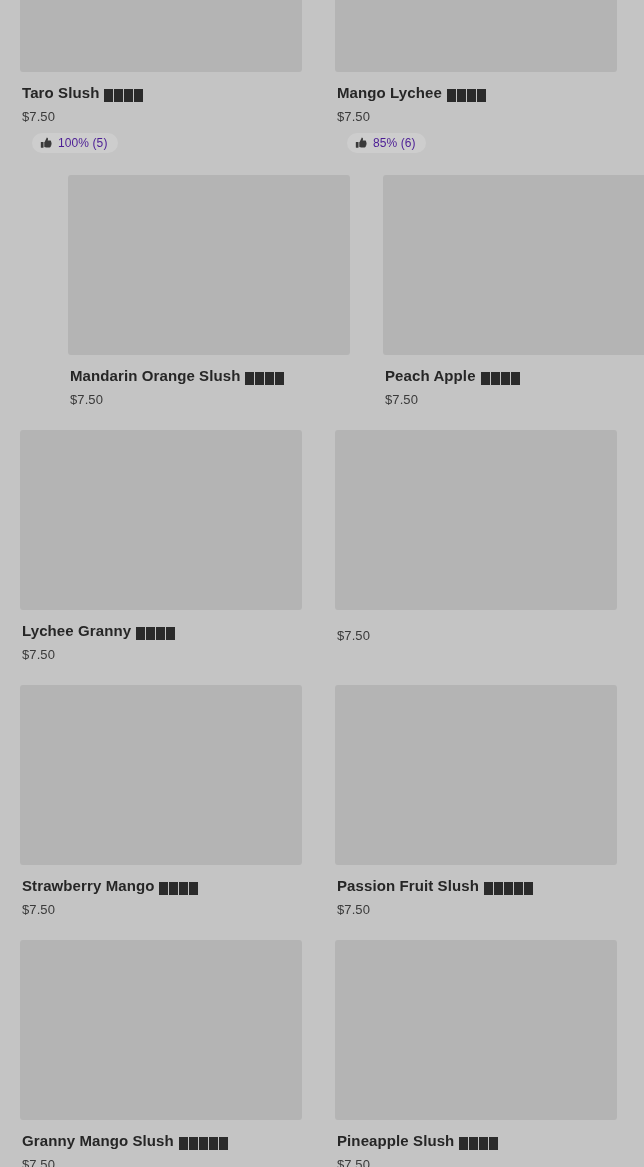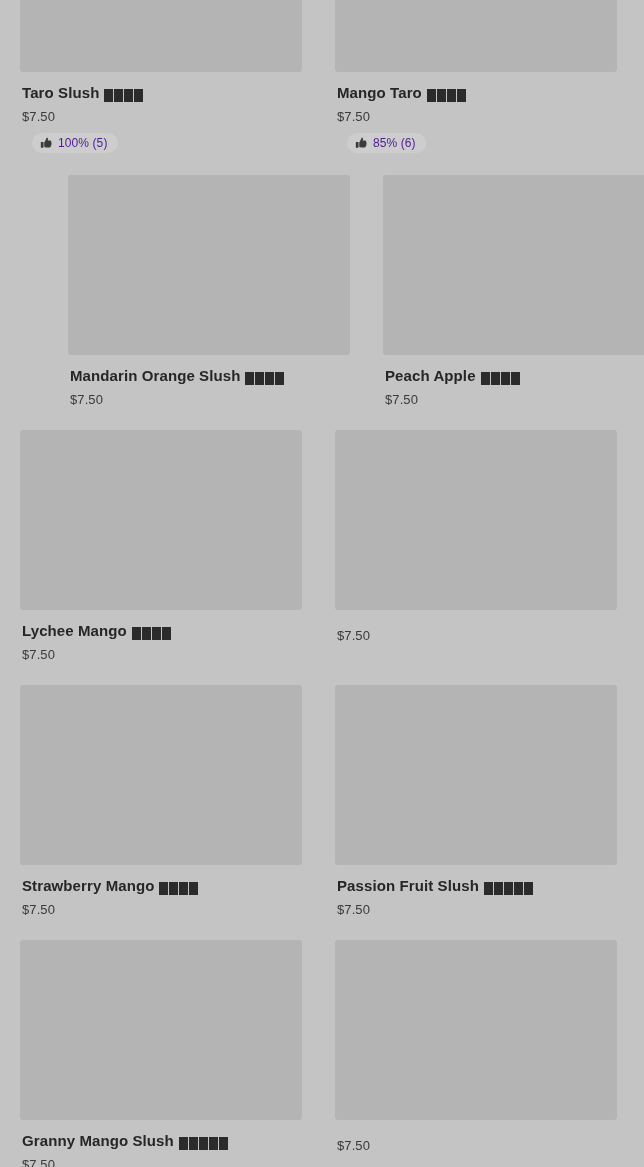--- a/index.html
+++ b/index.html
@@ -122,21 +122,21 @@
           <span class="thumbs-up-icon">
             <svg viewBox="0 0 16 16" width="12" height="12" aria-hidden="true">
               <path fill="#3a3a3a" d="M6.2 6.6 9.1.6c.9.1 1.6.9 1.6 1.9 0 .6-.2 1.3-.5 2h3.1c.9 0 1.6.7 1.6 1.6 0 .3-.1.5-.2.7.5.3.8.8.8 1.4 0 .5-.2.9-.5 1.2.2.3.3.6.3.9 0 .7-.4 1.2-1 1.4.1.2.1.4.1.6 0 .9-.7 1.6-1.6 1.6H8.4c-.9 0-1.7-.2-2.4-.6l-.3-.2V6.6h.5zM1.6 6.7h2.6c.3 0 .5.2.5.5v6.5c0 .3-.2.5-.5.5H1.6c-.3 0-.5-.2-.5-.5V7.2c0-.3.2-.5.5-.5z"></path>
             </svg>
           </span>
           <span class="rating-text">100% (5)</span>
         </div></div>
     </div>
     <div class="product-card row-1">
       <div class="product-thumb"></div>
-      <div class="product-info"><div class="product-name"><span>Mango Taro</span><span class="tofu"><i></i><i></i><i></i><i></i></span></div><div class="product-price">$7.50</div><div class="rating-badge">
+      <div class="product-info"><div class="product-name"><span>Mango Lychee</span><span class="tofu"><i></i><i></i><i></i><i></i></span></div><div class="product-price">$7.50</div><div class="rating-badge">
           <span class="thumbs-up-icon">
             <svg viewBox="0 0 16 16" width="12" height="12" aria-hidden="true">
               <path fill="#3a3a3a" d="M6.2 6.6 9.1.6c.9.1 1.6.9 1.6 1.9 0 .6-.2 1.3-.5 2h3.1c.9 0 1.6.7 1.6 1.6 0 .3-.1.5-.2.7.5.3.8.8.8 1.4 0 .5-.2.9-.5 1.2.2.3.3.6.3.9 0 .7-.4 1.2-1 1.4.1.2.1.4.1.6 0 .9-.7 1.6-1.6 1.6H8.4c-.9 0-1.7-.2-2.4-.6l-.3-.2V6.6h.5zM1.6 6.7h2.6c.3 0 .5.2.5.5v6.5c0 .3-.2.5-.5.5H1.6c-.3 0-.5-.2-.5-.5V7.2c0-.3.2-.5.5-.5z"></path>
             </svg>
           </span>
           <span class="rating-text">85% (6)</span>
         </div></div>
     </div>
     <div class="product-card row-2">
       <div class="product-thumb"></div>
@@ -148,21 +148,21 @@
     <div class="product-card row-2">
       <div class="product-thumb"></div>
       <div class="product-info">
         <div class="product-name"><span>Peach Apple</span><span class="tofu"><i></i><i></i><i></i><i></i></span></div>
         <div class="product-price">$7.50</div>
       </div>
     </div>
     <div class="product-card row-3">
       <div class="product-thumb"></div>
       <div class="product-info">
-        <div class="product-name"><span>Lychee Mango</span><span class="tofu"><i></i><i></i><i></i><i></i></span></div>
+        <div class="product-name"><span>Lychee Granny</span><span class="tofu"><i></i><i></i><i></i><i></i></span></div>
         <div class="product-price">$7.50</div>
       </div>
     </div>
     <div class="product-card row-3">
       <div class="product-thumb"></div>
       <div class="product-info">
         <div class="product-price">$7.50</div>
       </div>
     </div>
     <div class="product-card row-4">
@@ -182,16 +182,17 @@
     <div class="product-card row-5">
       <div class="product-thumb"></div>
       <div class="product-info">
         <div class="product-name"><span>Granny Mango Slush</span><span class="tofu"><i></i><i></i><i></i><i></i><i></i></span></div>
         <div class="product-price">$7.50</div>
       </div>
     </div>
     <div class="product-card row-5">
       <div class="product-thumb"></div>
       <div class="product-info">
+        <div class="product-name"><span>Pineapple Slush</span><span class="tofu"><i></i><i></i><i></i><i></i></span></div>
         <div class="product-price">$7.50</div>
       </div>
     </div>
   </div>
 
 </body></html>

